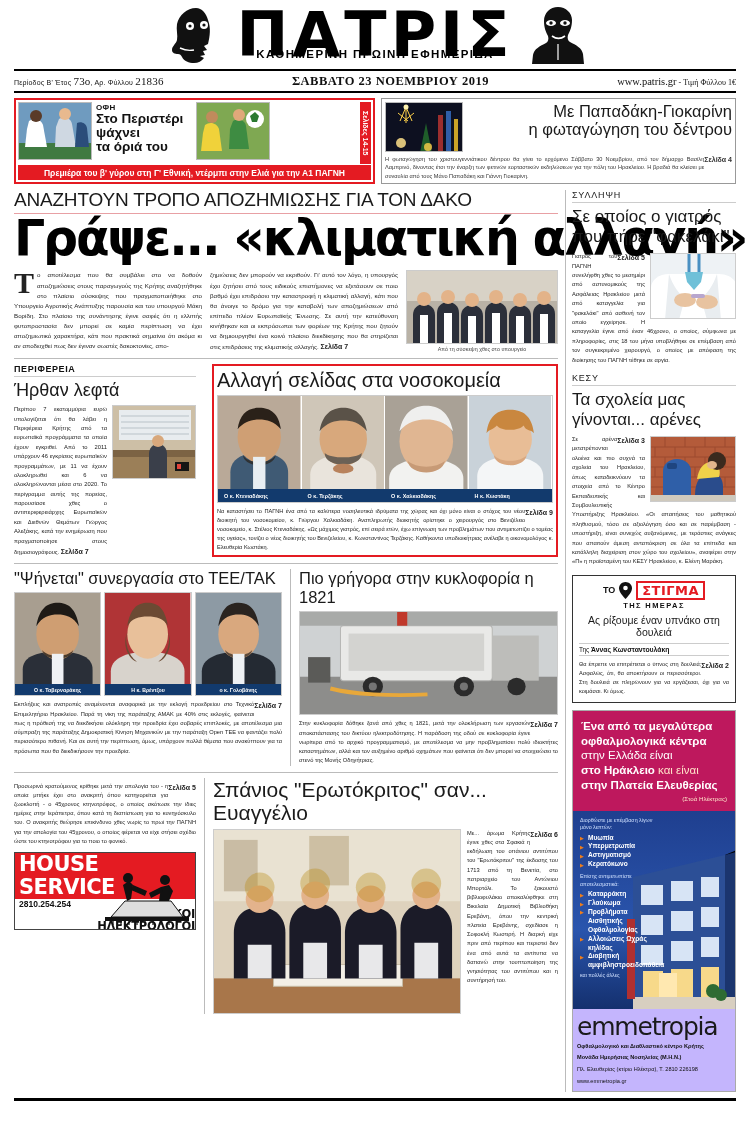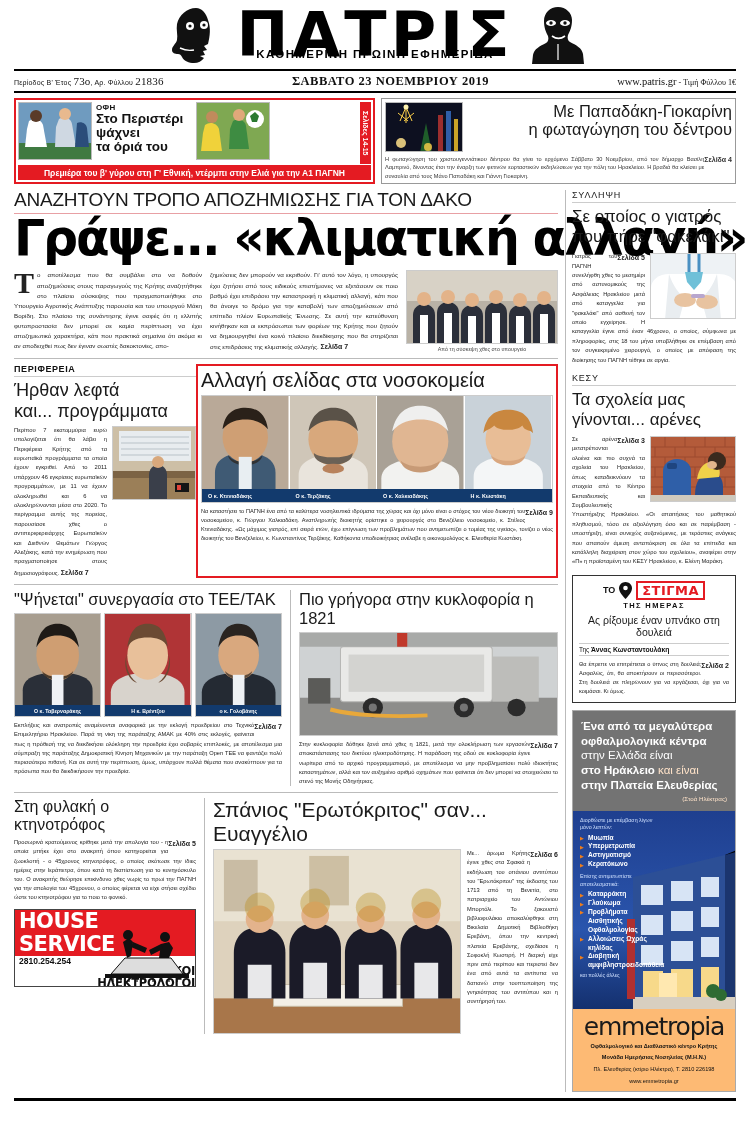--- a/index.html
+++ b/index.html
@@ -65,21 +65,21 @@
   .lead-col { flex: 1; font-size: 6.2px; line-height: 1.62; text-align: justify; color: #222; }
   .dropcap::first-letter { float: left; font-size: 30px; line-height: .85; font-weight: 700; padding-right: 3px; font-family: "Liberation Serif", serif; }
   .lead-photo { width: 152px; }
   .lead-photo .ph { width: 152px; height: 74px; border: 1px solid #ccc; overflow: hidden; position: relative; }
   .lead-cap { font-size: 5.4px; color: #444; text-align: center; padding-top: 2px; }
   .pglink { font-weight: 700; font-size: 7px; }
 
   .hr-thin { border-top: 1px solid #bbb; margin: 6px 0 5px; }
 
   
-  .two { display: flex; gap: 0; }
+  .two { display: flex; gap: 16px; }
   .region { width: 182px; }
   .sec-kicker { font-size: 9px; font-weight: 700; letter-spacing: .6px; color: #111; border-bottom: 1px solid #ccc; padding-bottom: 2px; margin-bottom: 3px; }
   .sec-head { font-size: 18px; line-height: 1.15; color: #1a1a1a; }
   .region-body { display: flex; gap: 5px; margin-top: 4px; }
   .region-txt { flex: 1; font-size: 5.8px; line-height: 1.62; text-align: justify; color: #222; }
   .region-ph { width: 84px; height: 74px; border: 1px solid #ccc; overflow: hidden; position: relative; }
 
   .hosp { flex: 1; border: 2px solid #e41b22; padding: 3px; }
   .hosp-head { font-size: 20px; color: #1a1a1a; line-height: 1.1; margin-bottom: 4px; }
   .hosp-strip { display: flex; border: 1px solid #ccc; height: 108px; overflow: hidden; position: relative; }
@@ -131,32 +131,32 @@
   .pin { width: 13px; height: 17px; }
   .stigma-word { border: 2px solid #e41b22; color: #e41b22; font-family: "DejaVu Sans", sans-serif; font-weight: 700; font-size: 13px; padding: 0 4px; letter-spacing: .5px; }
   .stigma-sub { text-align: center; font-size: 7.5px; font-weight: 700; letter-spacing: 1.4px; margin-top: 1px; }
   .stigma-h { text-align: center; font-size: 10.5px; margin-top: 4px; color: #1a1a1a; }
   .stigma-by { border-top: 1px solid #ccc; border-bottom: 1px solid #ccc; margin-top: 5px; padding: 2px 0; font-size: 6.5px; }
   .stigma-by b { font-size: 6.8px; }
   .stigma-txt { font-size: 5.6px; line-height: 1.62; text-align: justify; margin-top: 4px; color: #222; }
 
   
   .emm { margin-top: 7px; border: 1px solid #aaa; }
-  .emm-orange { background: #737373; padding: 8px 8px 9px; color: #fff; }
+  .emm-orange { background: #be185d; padding: 8px 8px 9px; color: #fff; }
   .emm-l { font-size: 11.5px; line-height: 1.28; }
   .emm-l b { font-weight: 700; }
   .emm-l .lite { color: #ffe3c9; }
   .emm-note { text-align: right; font-size: 6.2px; color: #ffe3c9; margin-top: 2px; }
   .emm-blue { background: linear-gradient(180deg,#1f3f8f 0%, #2a55ad 60%, #14306e 100%); position: relative; height: 198px; overflow: hidden; }
   .emm-list { position: absolute; left: 7px; top: 6px; width: 80px; color: #fff; font-size: 6.2px; line-height: 1.42; z-index: 3; }
   .emm-list .sm { font-size: 5.3px; color: #cfe0ff; margin-bottom: 2px; }
   .emm-list li { list-style: none; font-weight: 700; font-size: 6.6px; line-height: 1.35; padding-left: 8px; position: relative; }
   .emm-list li::before { content: "\25B6"; color: #ef7d1a; position: absolute; left: 0; font-size: 5px; top: 1.5px; }
   .emm-bld { position: absolute; right: -4px; bottom: 0; width: 118px; height: 160px; }
-  .emm-foot { background: #fdba74; padding: 5px 4px 6px; text-align: center; }
+  .emm-foot { background: #c4b5fd; padding: 5px 4px 6px; text-align: left; }
   .emm-logo { font-family: "DejaVu Sans", sans-serif; font-size: 25px; letter-spacing: -1.2px; color: #1a1a1a; line-height: 1; }
   .emm-t1 { font-size: 5.6px; font-weight: 700; margin-top: 3px; line-height: 1.45; }
   .emm-t2 { font-size: 5.6px; margin-top: 4px; line-height: 1.45; }
 
   .rule-heavy { border-top: 3px solid #000; margin: 6px 0 0; }
 </style>
 </head>
 <body>
 
 <div class="page">
@@ -324,21 +324,20 @@
           <div class="lead-cap">Από τη σύσκεψη χθες στο υπουργείο</div>
         </div>
       </div>
 
       <div class="hr-thin"></div>
 
       <div class="two">
         <div class="region">
           <div class="sec-kicker">ΠΕΡΙΦΕΡΕΙΑ</div>
           <div class="sec-head">Ήρθαν λεφτά</div>
-          <div class="sec-head">και... προγράμματα</div>
           <div class="region-body">
             <div class="region-txt">
               <span>Περίπου 7 εκατομμύρια ευρώ υπολογίζεται ότι θα λάβει η Περιφέρεια Κρήτης από τα ευρωπαϊκά προγράμματα τα οποία έχουν εγκριθεί. Από το 2011 υπάρχουν 46 εγκρίσεις ευρωπαϊκών προγραμμάτων, με 11 να έχουν ολοκληρωθεί και 6 να ολοκληρώνονται μέσα στο 2020. Το περίγραμμα αυτής της πορείας, παρουσίασε χθες ο αντιπεριφερειάρχης Ευρωπαϊκών και Διεθνών Θεμάτων Γιώργος Αλεξάκης, κατά την ενημέρωση που πραγματοποίησε στους δημοσιογράφους.</span>
               <span class="pglink">Σελίδα 7</span>
             </div>
             <div class="region-ph">
               <svg width="84" height="74" viewBox="0 0 84 74" preserveAspectRatio="none">
                 <rect width="84" height="74" fill="#cdbfa6"></rect>
                 <rect x="6" y="4" width="72" height="30" fill="#e8ecef"></rect>
                 <g stroke="#b9c2c8" stroke-width="1">
@@ -480,21 +479,20 @@
             <span class="pglink" style="float:right">Σελίδα 7</span>
             <span>Στην κυκλοφορία δόθηκε ξανά από χθες η 1821, μετά την ολοκλήρωση των εργασιών αποκατάστασης του δικτύου ηλεκτροδότησης. Η παράδοση της οδού σε κυκλοφορία έγινε νωρίτερα από το αρχικό προγραμματισμό, με αποτέλεσμα να μην προβληματίσει πολύ ιδιοκτήτες καταστημάτων, αλλά και τον αυξημένο αριθμό οχημάτων που φαίνεται ότι δεν μπορεί να στοιχειώσει το στενό της Μονής Οδηγήτριας.</span>
           </div>
         </div>
       </div>
 
       <div class="hr-thin"></div>
 
       <div class="botrow">
         <div class="bot-l">
-          <div class="bot-head">Στη φυλακή ο κτηνοτρόφος</div>
           <div class="bot-txt">
             <span class="pglink" style="float:right">Σελίδα 5</span>
             <span>Προσωρινά κρατούμενος κρίθηκε μετά την απολογία του - η οποία μπήκε έχει στο ανακριτή όπου κατηγορείται για ζωοκλοπή - ο 45χρονος κτηνοτρόφος, ο οποίος σκότωσε την ίδιες ημέρες στην Ιεράπετρα, όπου κατά τη διαπίστωση για το κυνηγόσκυλο του. Ο ανακριτής θεώρησε επικίνδυνο χθες νωρίς το πρωί την ΠΑΓΝΗ για την απολογία του 45χρονου, ο οποίος φέρεται να είχε στήσει σχέδιο ώστε του κτηνοτρόφου για το ποιο το φονικό.</span>
           </div>
 
           <div class="house">
             <div class="house-top">HOUSE SERVICE</div>
             <div class="house-phone">2810.254.254</div>
             <div class="house-list">
               <div>ΥΔΡΑΥΛΙΚΟΙ</div>

